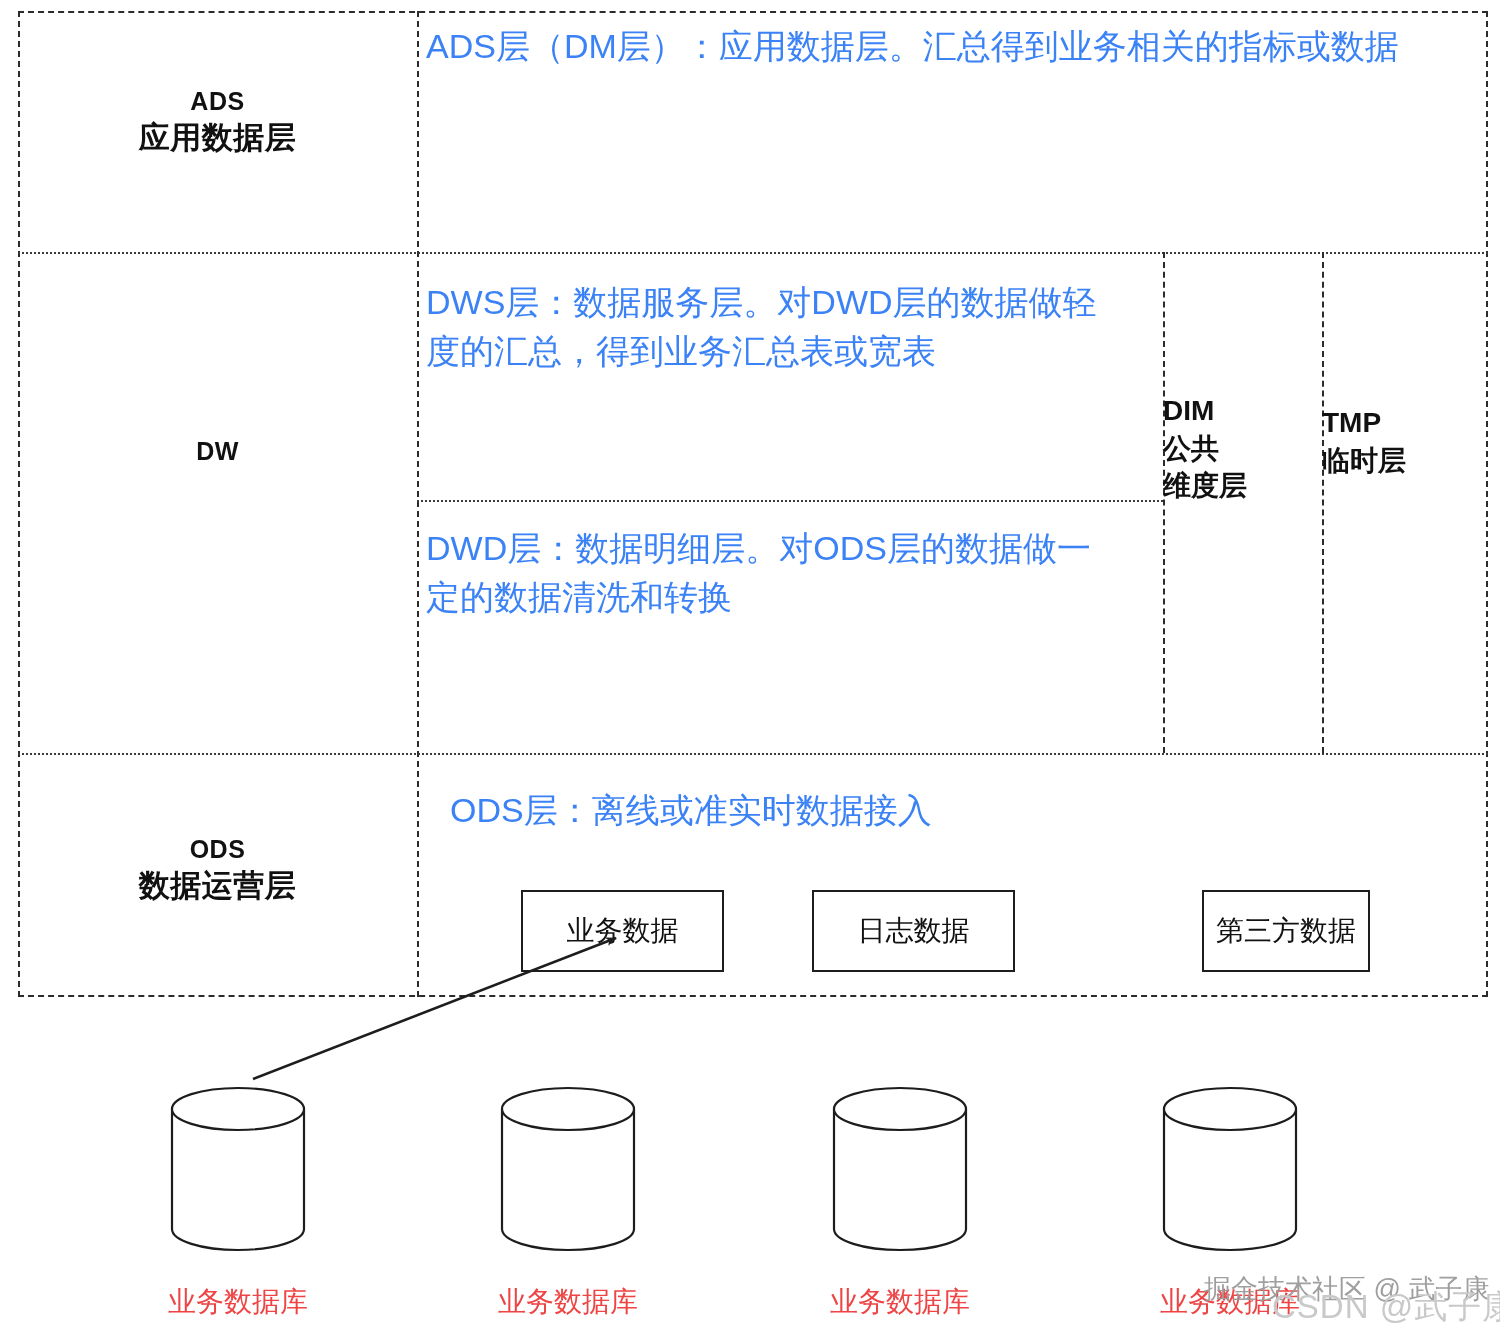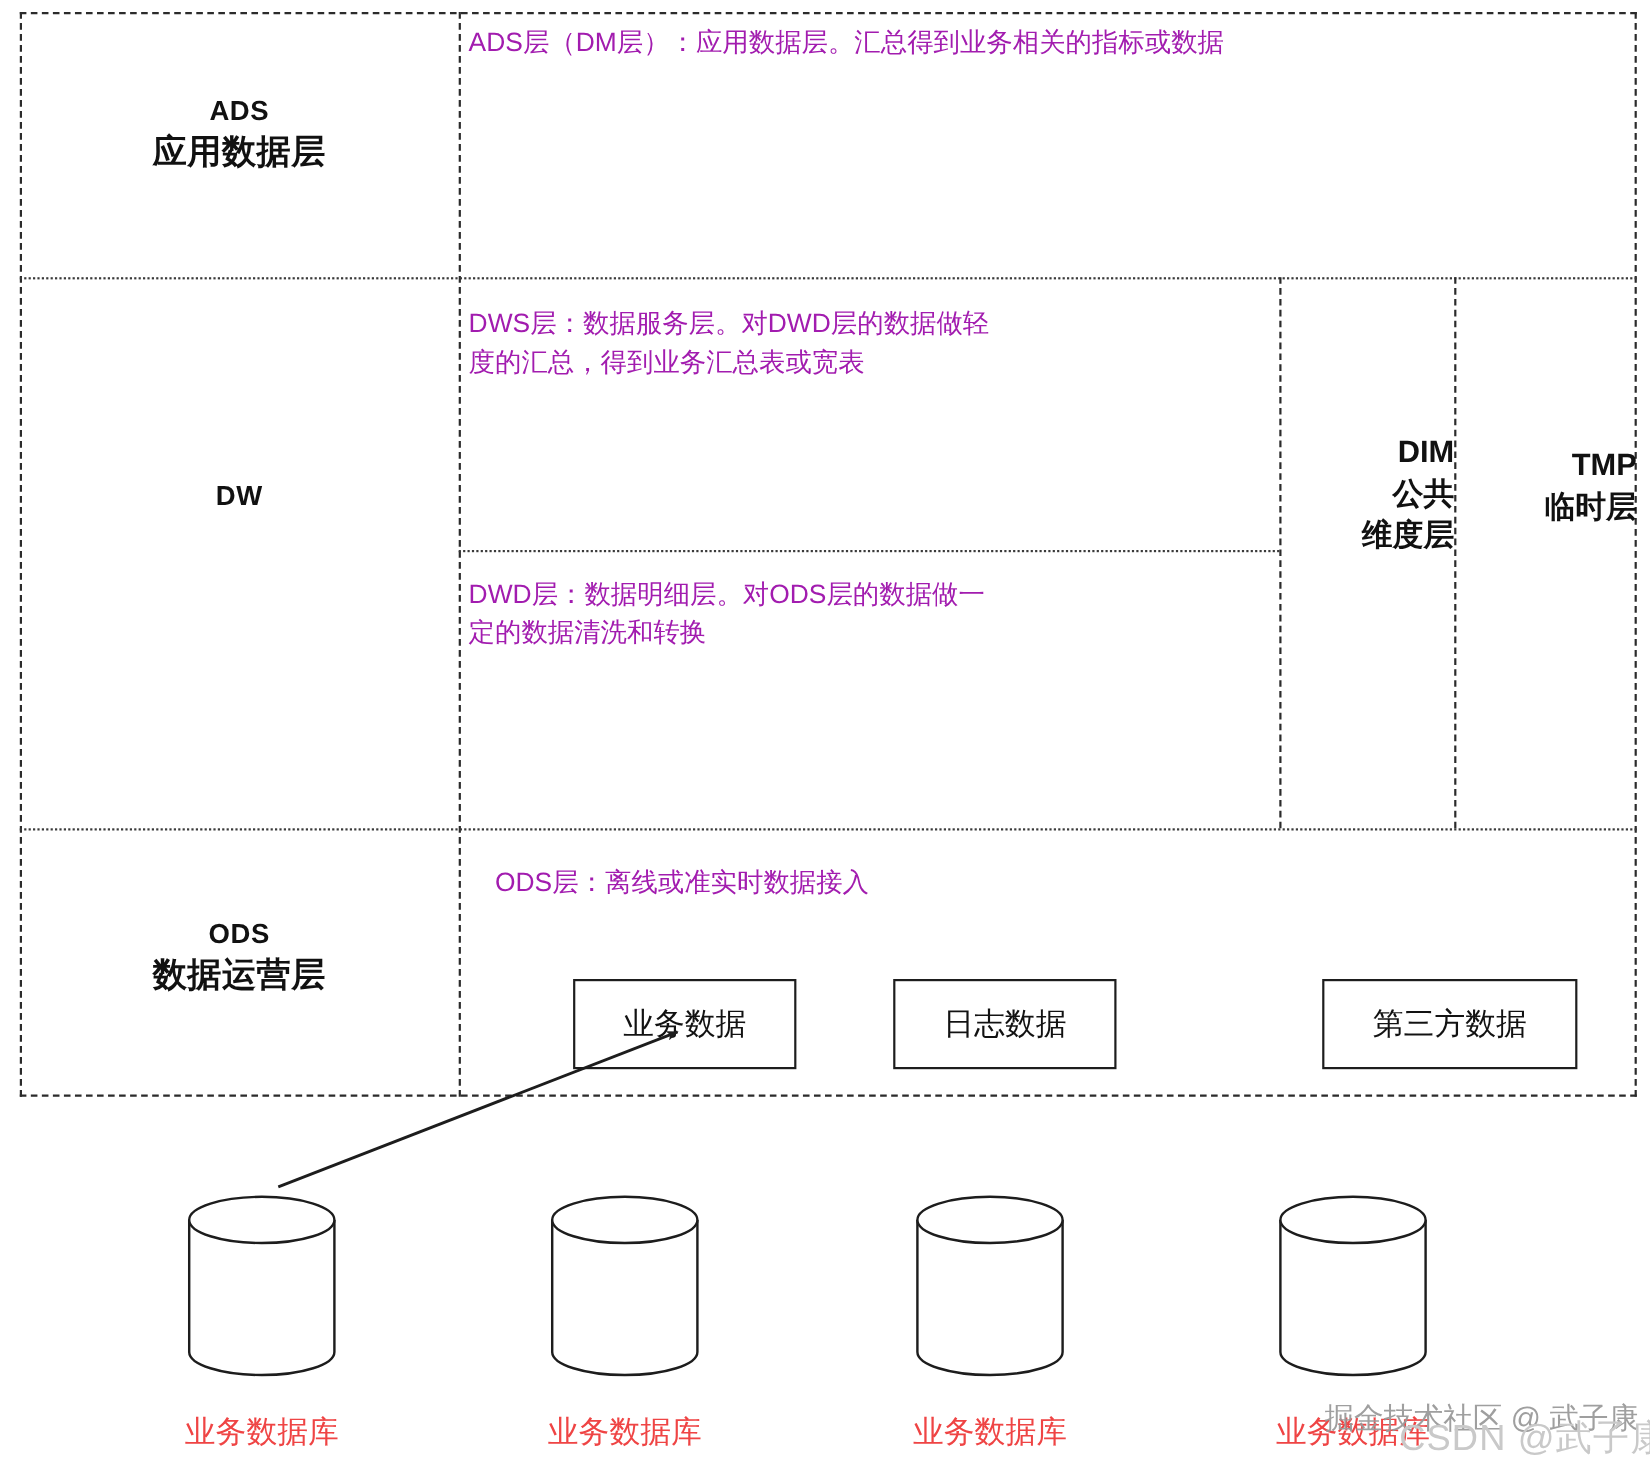--- a/index.html
+++ b/index.html
@@ -56,35 +56,35 @@
     text-align: center;
   }
   .layer-name .cn {
     display: block;
     font-size: 31px;
   }
 
   
   .side-col {
     position: absolute;
-    text-align: right;
+    text-align: left;
     font-weight: bold;
     line-height: 1.34;
     font-size: 28px;
     color: #111111;
   }
   .side-col .code { display: block; }
   .side-col .cn   { display: block; }
 
   
   .desc {
     position: absolute;
-    font-size: 24px;
+    font-size: 34px;
     line-height: 1.45;
-    color: #a21caf;
+    color: #3b82f6;
     font-weight: 400;
     white-space: pre-wrap;
   }
 
   
   .src-box {
     position: absolute;
     box-sizing: border-box;
     border: 2px solid #1d1d1d;
     background: #ffffff;
@@ -189,21 +189,21 @@
   <div class="desc" style="left:450px; top:786px; width:700px;">ODS层：离线或准实时数据接入</div>
 
   <div class="src-box" style="left:521px; top:854px; width:203px; height:82px;">
     <span>业务数据</span>
   </div>
 
   <div class="src-box" style="left:812px; top:854px; width:203px; height:82px;">
     <span>日志数据</span>
   </div>
 
-  <div class="src-box" style="left:1202px; top:854px; width:232px; height:82px;">
+  <div class="src-box" style="left:1202px; top:854px; width:168px; height:82px;">
     <span>第三方数据</span>
   </div>
 
   <svg class="arrow-layer" width="1500" height="1329" viewBox="0 0 1500 1329">
     <defs>
       <marker id="arrowhead" markerWidth="11" markerHeight="9" refX="10" refY="4.5" orient="auto" markerUnits="userSpaceOnUse">
         <path d="M0,0 L11,4.5 L0,9 L2.6,4.5 Z" fill="#1d1d1d"></path>
       </marker>
     </defs>
     <line x1="253" y1="1079" x2="616" y2="938" stroke="#1d1d1d" stroke-width="2.6" marker-end="url(#arrowhead)"></line>

